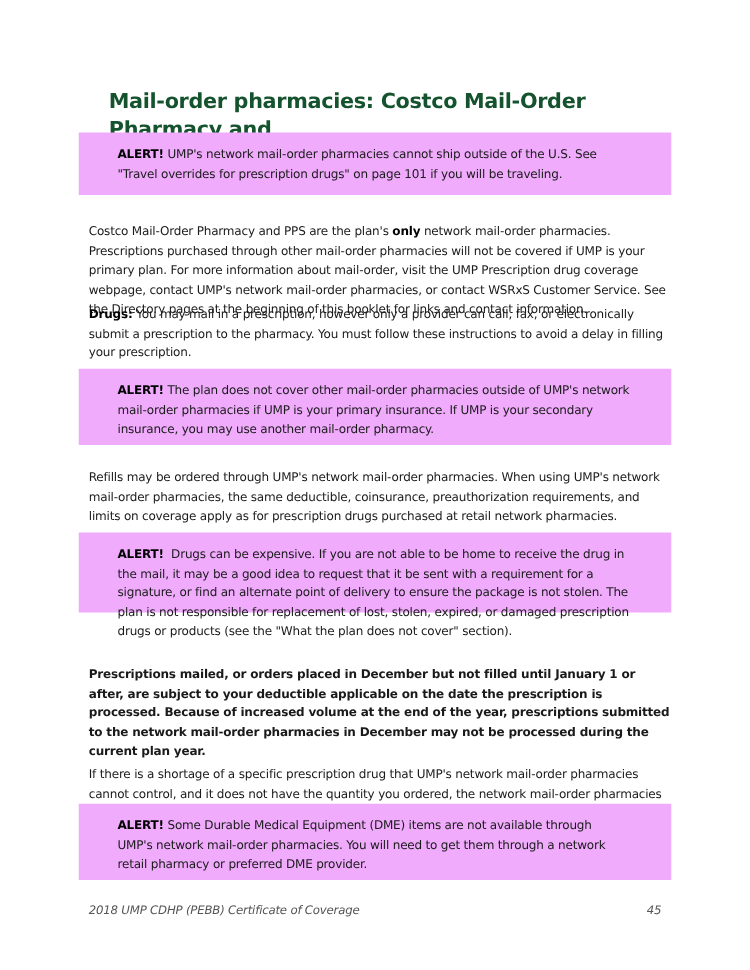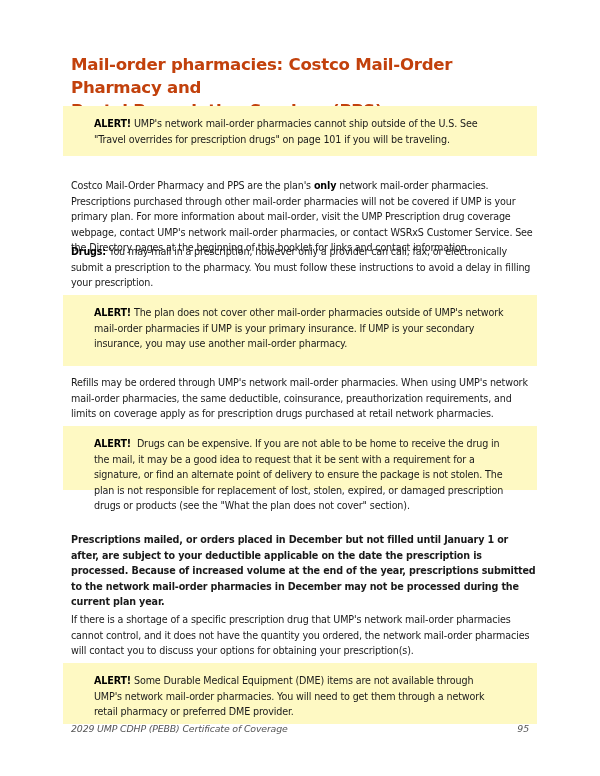--- a/index.html
+++ b/index.html
@@ -6,26 +6,26 @@
     body {
       width: 600px; height: 776px; position: relative; overflow: hidden;
       font-family: "DejaVu Sans", "Liberation Sans", sans-serif;
       color: #1a1a1a;
     }
     .page { position: absolute; left: 0; top: 0; width: 600px; height: 776px; }
     .title {
       position: absolute; left: 71px; top: 53px; width: 470px;
       font-family: "DejaVu Sans", sans-serif;
       font-weight: bold; font-size: 16.6px; line-height: 23px;
-      letter-spacing: -0.25px; color: #c2410c;
-      margin: 0;
+      letter-spacing: -0.25px; color: #14532d;
+      margin: 16px;
     }
     .alert-box {
       position: absolute; left: 63px; width: 474px;
-      background: #fef9c3; box-sizing: border-box;
+      background: #f0abfc; box-sizing: border-box;
       padding: 0 0 0 31px;
     }
     .alert-text, .para {
       font-family: "DejaVu Sans", sans-serif;
       font-size: 9.6px; line-height: 15.6px; letter-spacing: -0.15px;
       color: #1a1a1a; margin: 0;
     }
     .alert-text { position: absolute; left: 31px; width: 410px; }
     .alert-label { font-weight: bold; color: #000; }
     .para { position: absolute; left: 71px; width: 466px; }
@@ -48,36 +48,36 @@
   </h1>
 
   <div class="alert-box" style="top:106px; height:50px;">
     <p class="alert-text" style="top:10px;"><span class="alert-label">ALERT!</span><span> UMP's network mail-order pharmacies cannot ship outside of the U.S. See "Travel overrides for prescription drugs" on page 101 if you will be traveling.</span></p>
   </div>
 
   <p class="para" style="top:178px;"><span>Costco Mail-Order Pharmacy and PPS are the plan's </span><span class="bold">only</span><span> network mail-order pharmacies. Prescriptions purchased through other mail-order pharmacies will not be covered if UMP is your primary plan.  For more information about mail-order, visit the UMP Prescription drug coverage webpage, contact UMP's network mail-order pharmacies, or contact WSRxS Customer Service. See the Directory pages at the beginning of this booklet for links and contact information.</span></p>
 
   <p class="para" style="top:244px;"><span class="bold">Drugs:</span><span> You may mail in a prescription, however only a provider can call, fax, or electronically submit a prescription to the pharmacy. You must follow these instructions to avoid a delay in filling your prescription.</span></p>
 
-  <div class="alert-box" style="top:295px; height:71px;">
+  <div class="alert-box" style="top:295px; height:61px;">
     <p class="alert-text" style="top:10px;"><span class="alert-label">ALERT!</span><span> The plan does not cover other mail-order pharmacies outside of UMP's network mail-order pharmacies if UMP is your primary insurance. If UMP is your secondary insurance, you may use another mail-order pharmacy.</span></p>
   </div>
 
   <p class="para" style="top:375px;">Refills may be ordered through UMP's network mail-order pharmacies. When using UMP's network mail-order pharmacies, the same deductible, coinsurance, preauthorization requirements, and limits on coverage apply as for prescription drugs purchased at retail network pharmacies.</p>
 
   <div class="alert-box" style="top:426px; height:64px;">
     <p class="alert-text" style="top:10px;"><span class="alert-label">ALERT!</span><span style="white-space:pre-wrap;">  Drugs can be expensive. If you are not able to be home to receive the drug in the mail, it may be a good idea to request that it be sent with a requirement for a signature, or find an alternate point of delivery to ensure the package is not stolen. The plan is not responsible for replacement of lost, stolen, expired, or damaged prescription drugs or products (see the "What the plan does not cover" section).</span></p>
   </div>
 
   <p class="para" style="top:532px;font-weight:bold;">Prescriptions mailed, or orders placed in December but not filled until January 1 or after, are subject to your deductible applicable on the date the prescription is processed. Because of increased volume at the end of the year, prescriptions submitted to the network mail-order pharmacies in December may not be processed during the current plan year.</p>
 
   <p class="para" style="top:612px;">If there is a shortage of a specific prescription drug that UMP's network mail-order pharmacies cannot control, and it does not have the quantity you ordered, the network mail-order pharmacies will contact you to discuss your options for obtaining your prescription(s).</p>
 
-  <div class="alert-box" style="top:663px; height:61px;">
+  <div class="alert-box" style="top:643px; height:61px;">
     <p class="alert-text" style="top:10px;"><span class="alert-label">ALERT!</span><span> Some Durable Medical Equipment (DME) items are not available through UMP's network mail-order pharmacies. You will need to get them through a network retail pharmacy or preferred DME provider.</span></p>
   </div>
 
   <div class="footer">
-    <span>2029 UMP CDHP (PEBB) Certificate of Coverage</span>
-    <span class="page-num">95</span>
+    <span>2018 UMP CDHP (PEBB) Certificate of Coverage</span>
+    <span class="page-num">45</span>
   </div>
 
 </div>
 
 </body></html>

